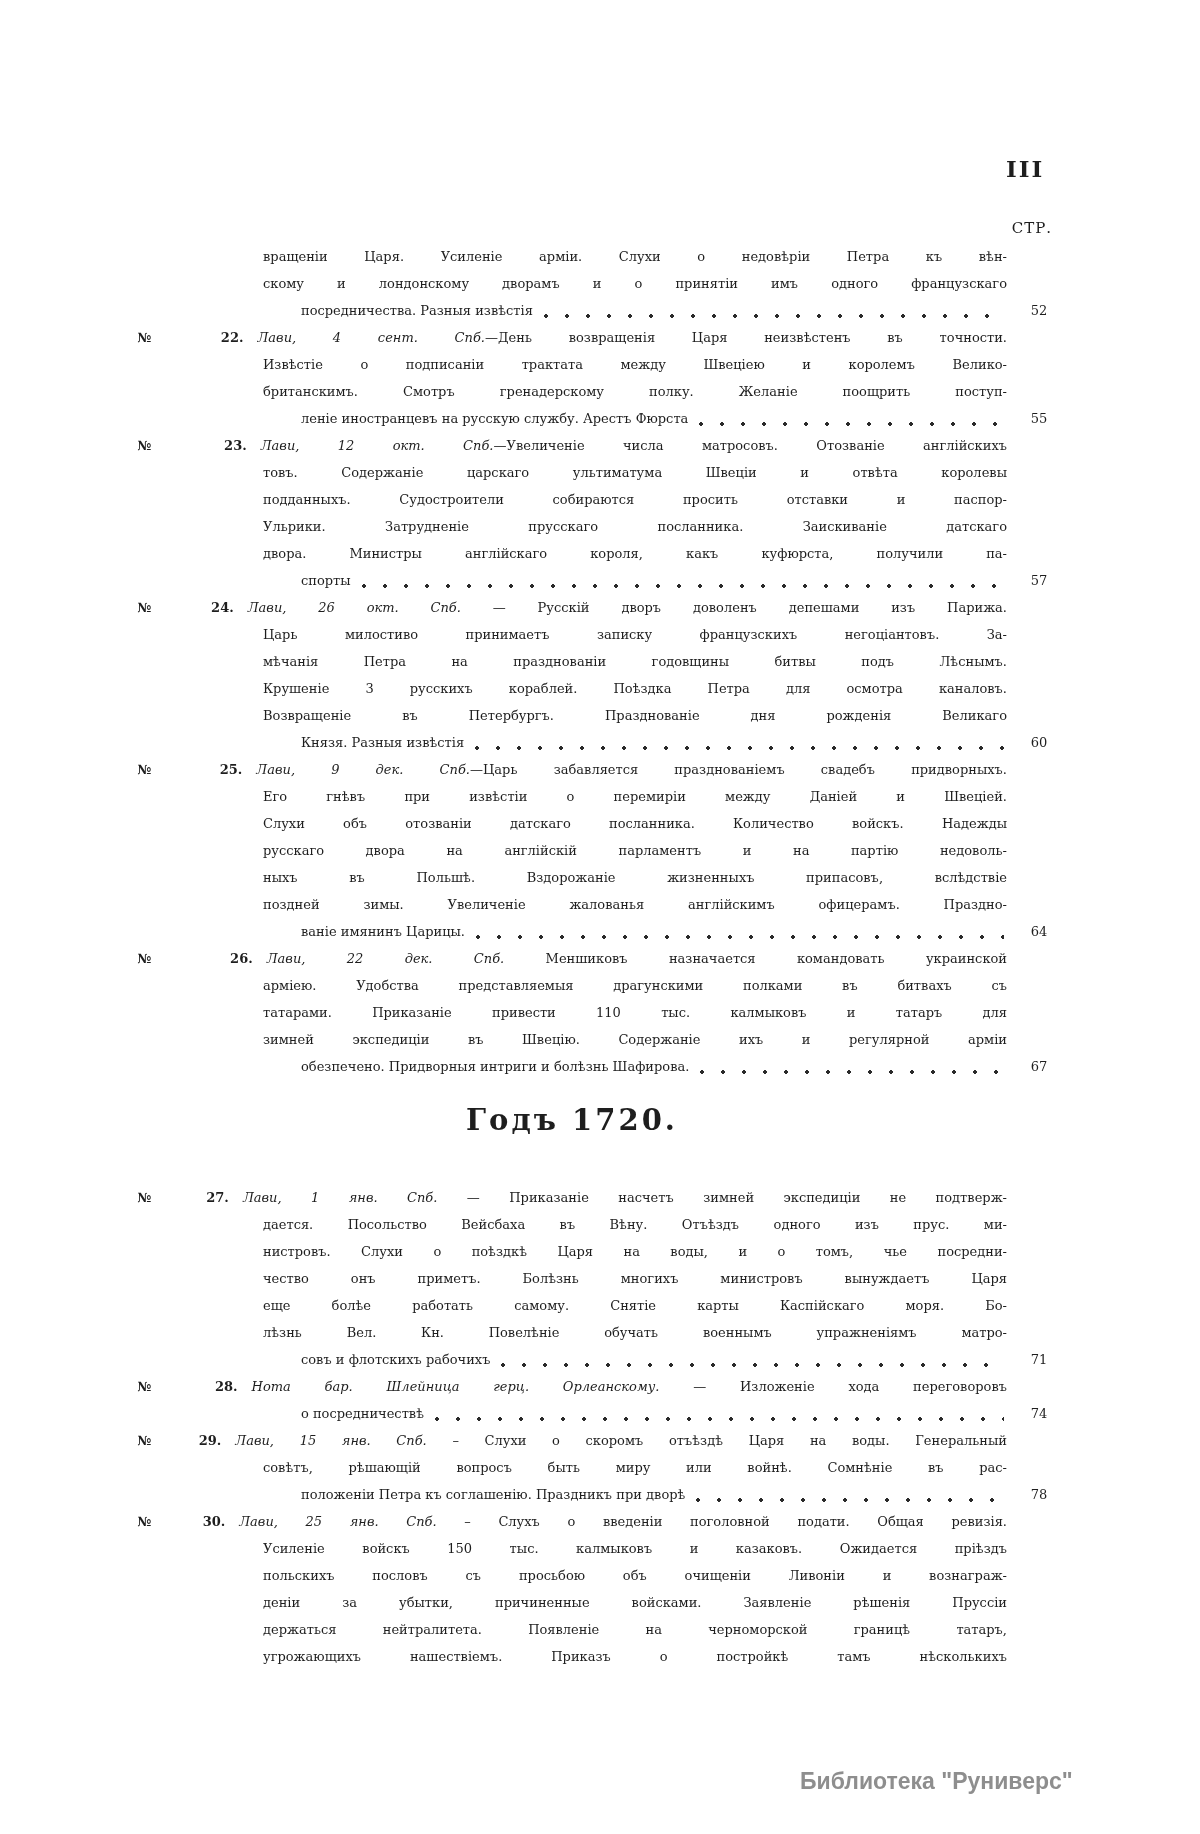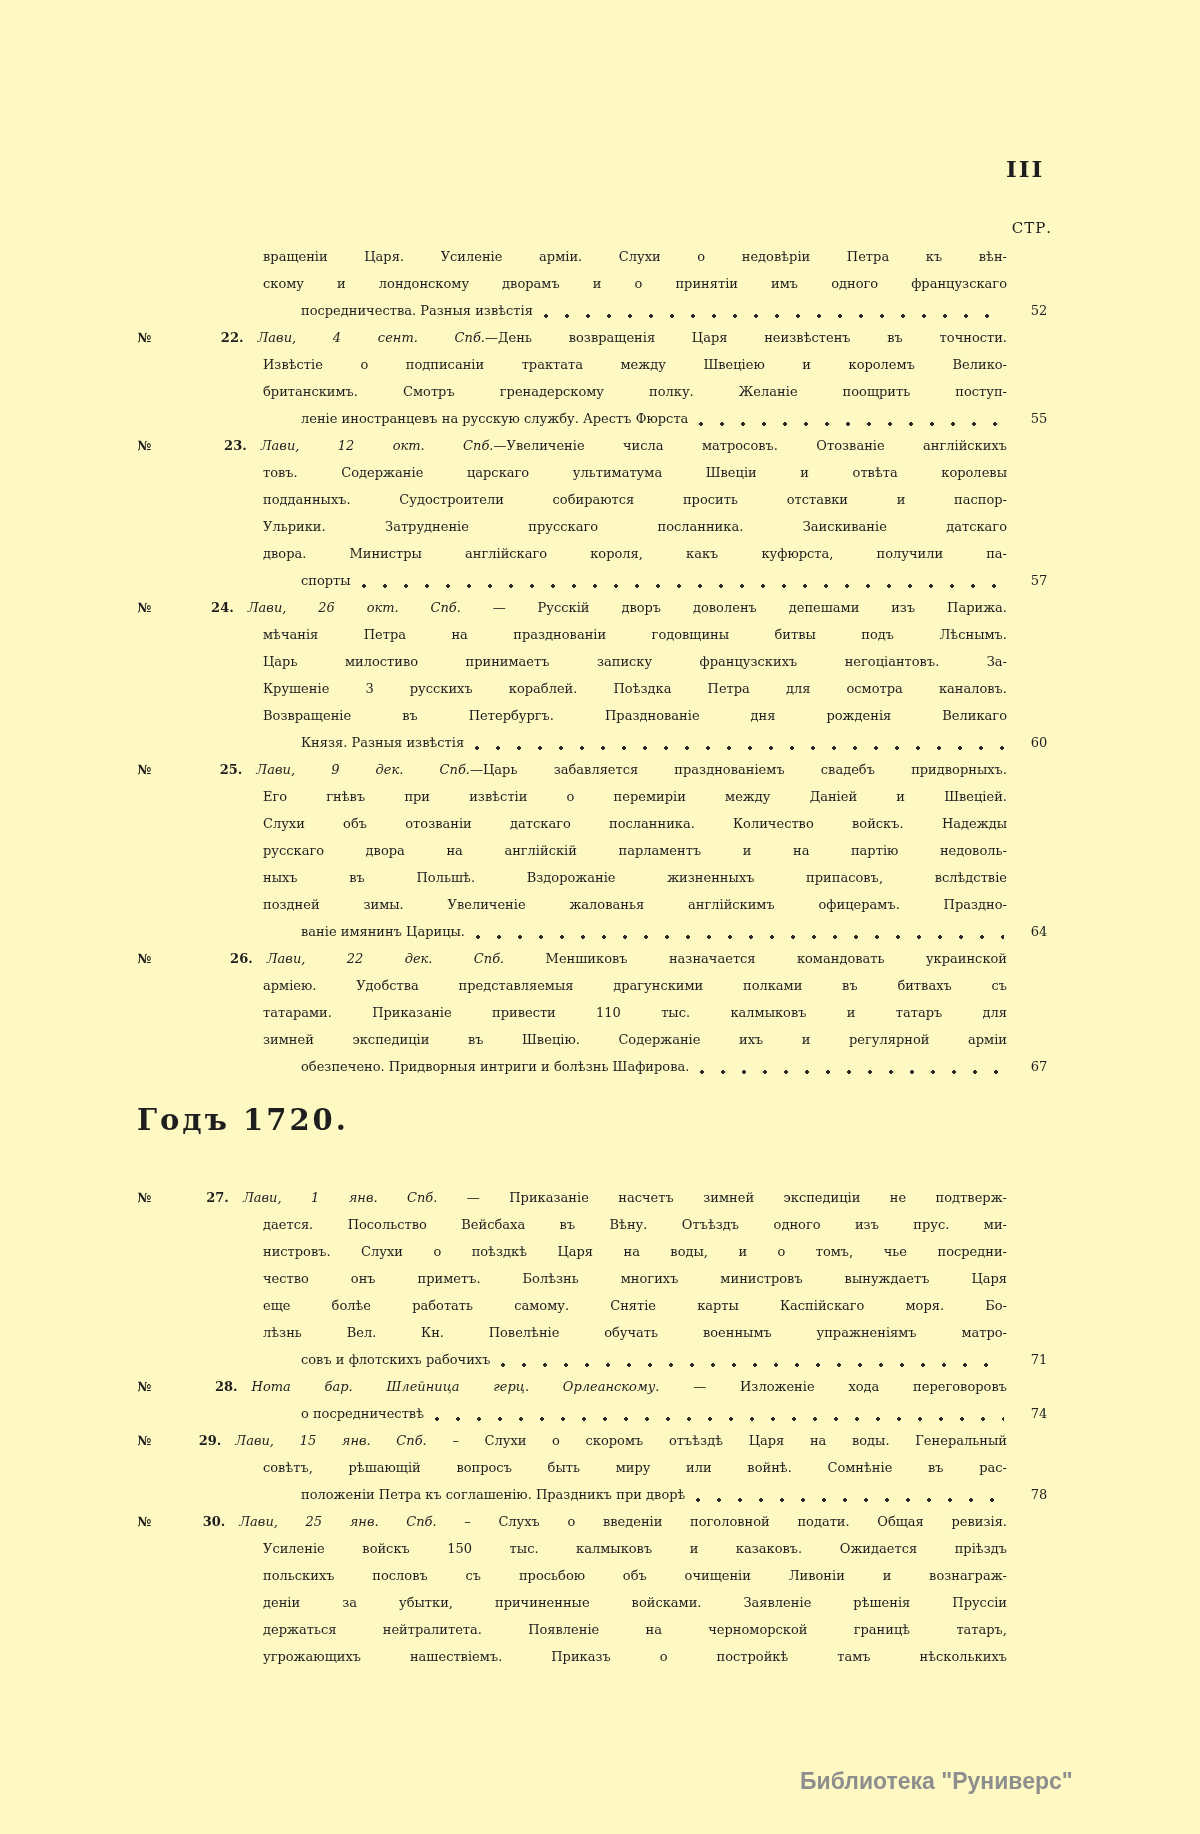--- a/index.html
+++ b/index.html
@@ -1,21 +1,21 @@
 <!DOCTYPE html>
 <html><head>
 <meta charset="utf-8">
 <style>
   html, body { margin: 0; padding: 0; background: #e8e8e6; }
   .page {
     position: relative;
     width: 1200px;
     height: 1834px;
     margin: 0 auto;
-    background: #fef9c3;
+    background: #ffffff;
     color: #1e1e1e;
     font-family: "DejaVu Serif", "Liberation Serif", serif;
     overflow: hidden;
   }
   .folio {
     position: absolute;
     left: 1006px;
     top: 155px;
     font-size: 23px;
     font-weight: 700;
@@ -51,20 +51,21 @@
   .leader {
     flex: 1;
     height: 6px;
     margin: 0 14px 5px 10px;
     background-image: radial-gradient(circle at 3px 3px, #2a2a2a 1.7px, rgba(0,0,0,0) 2.1px);
     background-size: 21px 6px;
     background-repeat: repeat-x;
   }
   .pagenum { width: 42px; text-align: center; white-space: nowrap; }
   .heading {
+    text-align: center;
     font-size: 29px;
     font-weight: 700;
     letter-spacing: 3px;
     line-height: 40px;
     height: 40px;
     margin: 20px 53px 44px 0;
   }
   .watermark {
     position: absolute;
     left: 800px;
@@ -108,22 +109,22 @@
         <div class="line j hang">Ульрики. Затрудненіе прусскаго посланника. Заискиваніе датскаго</div>
         <div class="line j hang">двора. Министры англійскаго короля, какъ куфюрста, получили па-</div>
         <div class="line hang dotrow">
           <span class="txt">спорты</span>
           <span class="leader"></span>
           <span class="pagenum">57</span>
         </div>
       </div>
       <div class="entry">
         <div class="line j first"><span class="num">№ 24.</span><span class="lead">Лави, 26 окт. Спб.</span><span class="rest"> — Русскій дворъ доволенъ депешами изъ Парижа.</span></div>
+        <div class="line j hang">Царь милостиво принимаетъ записку французскихъ негоціантовъ. За-</div>
         <div class="line j hang">мѣчанія Петра на празднованіи годовщины битвы подъ Лѣснымъ.</div>
-        <div class="line j hang">Царь милостиво принимаетъ записку французскихъ негоціантовъ. За-</div>
         <div class="line j hang">Крушеніе 3 русскихъ кораблей. Поѣздка Петра для осмотра каналовъ.</div>
         <div class="line j hang">Возвращеніе въ Петербургъ. Празднованіе дня рожденія Великаго</div>
         <div class="line hang dotrow">
           <span class="txt">Князя. Разныя извѣстія</span>
           <span class="leader"></span>
           <span class="pagenum">60</span>
         </div>
       </div>
       <div class="entry">
         <div class="line j first"><span class="num">№ 25.</span><span class="lead">Лави, 9 дек. Спб.</span><span class="rest">—Царь забавляется празднованіемъ свадебъ придворныхъ.</span></div>

